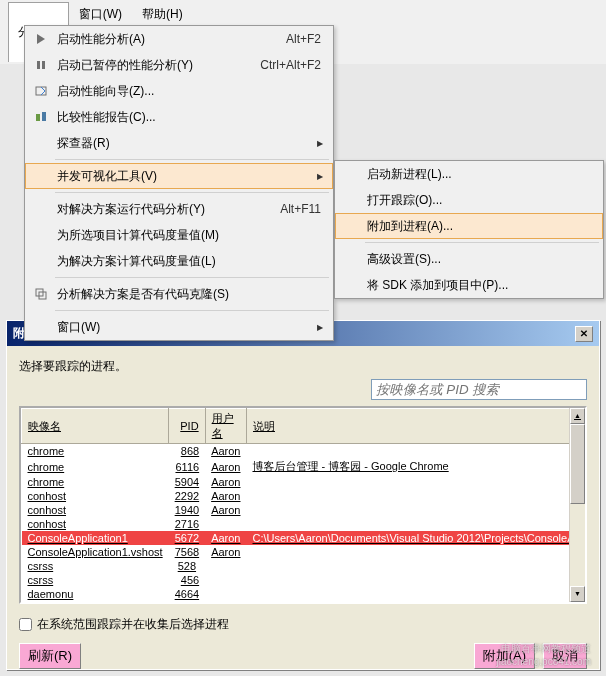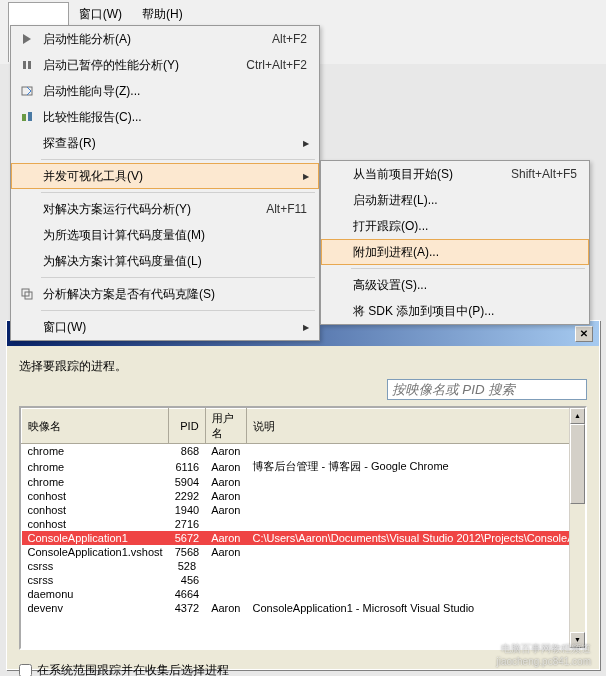--- a/index.html
+++ b/index.html
@@ -4,41 +4,41 @@
 <style>
 * { margin: 0; padding: 0; box-sizing: border-box; font-family: "Microsoft YaHei", Tahoma, sans-serif; }
 body { width: 606px; height: 676px; background: #e8e8e8; font-size: 12px; overflow: hidden; }
 
 
 .menubar { background: #f0f0f0; display: flex; padding: 2px 8px; }
 .menubar-item { padding: 4px 10px; cursor: pointer; }
 .menubar-item.active { background: #fff; border: 1px solid #a0a0a0; border-bottom: none; padding: 21px 9px; }
 
 
-.menu { position: absolute; background: #f0f0f0; border: 1px solid #999; box-shadow: 2px 2px 4px rgba(0,0,0,0.2); z-index: 10; }
+.menu { position: absolute; background: #f0f0f0; border: 1px solid #999; box-shadow: 2px 2px 4px rgba(0,0,0,0.2); z-index: 10; margin-left: 14px; }
 .menu-main { top: 25px; left: 10px; width: 310px; }
 .menu-sub { top: 160px; left: 320px; width: 270px; }
 .menu-item { display: flex; align-items: center; padding: 4px 4px; cursor: pointer; }
 .menu-item.hovered { background: #fce8d0; border: 1px solid #e8a850; padding: 3px 3px; }
 .menu-icon { width: 24px; height: 18px; display: flex; align-items: center; justify-content: center; margin-right: 4px; color: #555; }
 .menu-label { flex: 1; }
 .menu-accel { color: #333; margin-right: 8px; }
 .menu-arrow { width: 12px; color: #333; font-size: 8px; }
 .menu-sep { height: 1px; background: #d0d0d0; margin: 3px 4px 3px 30px; }
 
 
 .dialog { position: absolute; top: 320px; left: 6px; width: 594px; height: 350px; background: #ece9d8; border: 1px solid #fff; box-shadow: 1px 1px 0 #808080; }
 .dlg-title { background: linear-gradient(to right, #08246b, #a6caf0); color: #fff; padding: 4px 6px; display: flex; align-items: center; justify-content: space-between; font-weight: bold; }
 .dlg-close { width: 18px; height: 16px; background: #d4d0c8; border: 1px solid #fff; border-right-color: #808080; border-bottom-color: #808080; text-align: center; color: #000; font-size: 10px; line-height: 13px; cursor: pointer; }
 .dlg-body { padding: 12px; }
 .dlg-text { margin-bottom: 10px; }
-.search { float: right; width: 200px; margin-top: -6px; margin-bottom: 6px; padding: 2px 4px; border: 1px solid #7f9db9; font-style: italic; color: #888; }
-
-
-.table-wrap { clear: both; border: 2px inset #fff; height: 244px; display: flex; }
+.search { float: right; width: 216px; margin-top: -6px; margin-bottom: 6px; padding: 2px 4px; border: 1px solid #7f9db9; font-style: italic; color: #888; }
+
+
+.table-wrap { clear: both; border: 2px inset #fff; height: 198px; display: flex; text-decoration: underline; }
 .table-inner { flex: 1; background: #fff; overflow: hidden; }
 .scrollbar-v { width: 16px; background: #ece9d8; border-left: 1px solid #d4d0c8; position: relative; }
 .scroll-btn { height: 16px; background: #d4d0c8; border: 1px solid #fff; border-right-color: #808080; border-bottom-color: #808080; font-size: 7px; text-align: center; line-height: 13px; }
 .scroll-btn.bottom { position: absolute; bottom: 0; width: 100%; }
 .scroll-thumb { background: #d4d0c8; border: 1px solid #fff; border-right-color: #808080; border-bottom-color: #808080; height: 80px; margin-top: 0; }
 
 table { width: 100%; border-collapse: collapse; font-size: 11px; }
 thead th { background: #ece9d8; border: 1px solid #fff; border-right-color: #aca899; border-bottom-color: #aca899; text-align: left; padding: 2px 6px; font-weight: normal; }
 tbody td { padding: 1px 6px; white-space: nowrap; }
 tbody tr.selected { background: #ef4444; color: #fff; }
@@ -135,25 +135,20 @@
     </div>
     <div class="menu-sep"></div>
     <div class="menu-item">
       <span class="menu-icon"></span>
       <span class="menu-label">窗口(W)</span>
       <span class="menu-arrow">▶</span>
     </div>
   </div>
 
 <div class="menu menu-sub" id="menu-sub">
-    <div class="menu-item">
-      <span class="menu-icon"></span>
-      <span class="menu-label">从当前项目开始(S)</span>
-      <span class="menu-accel">Shift+Alt+F5</span>
-    </div>
     <div class="menu-item">
       <span class="menu-icon"></span>
       <span class="menu-label">启动新进程(L)...</span>
     </div>
     <div class="menu-item">
       <span class="menu-icon"></span>
       <span class="menu-label">打开跟踪(O)...</span>
     </div>
     <div class="menu-item hovered">
       <span class="menu-icon"></span>

